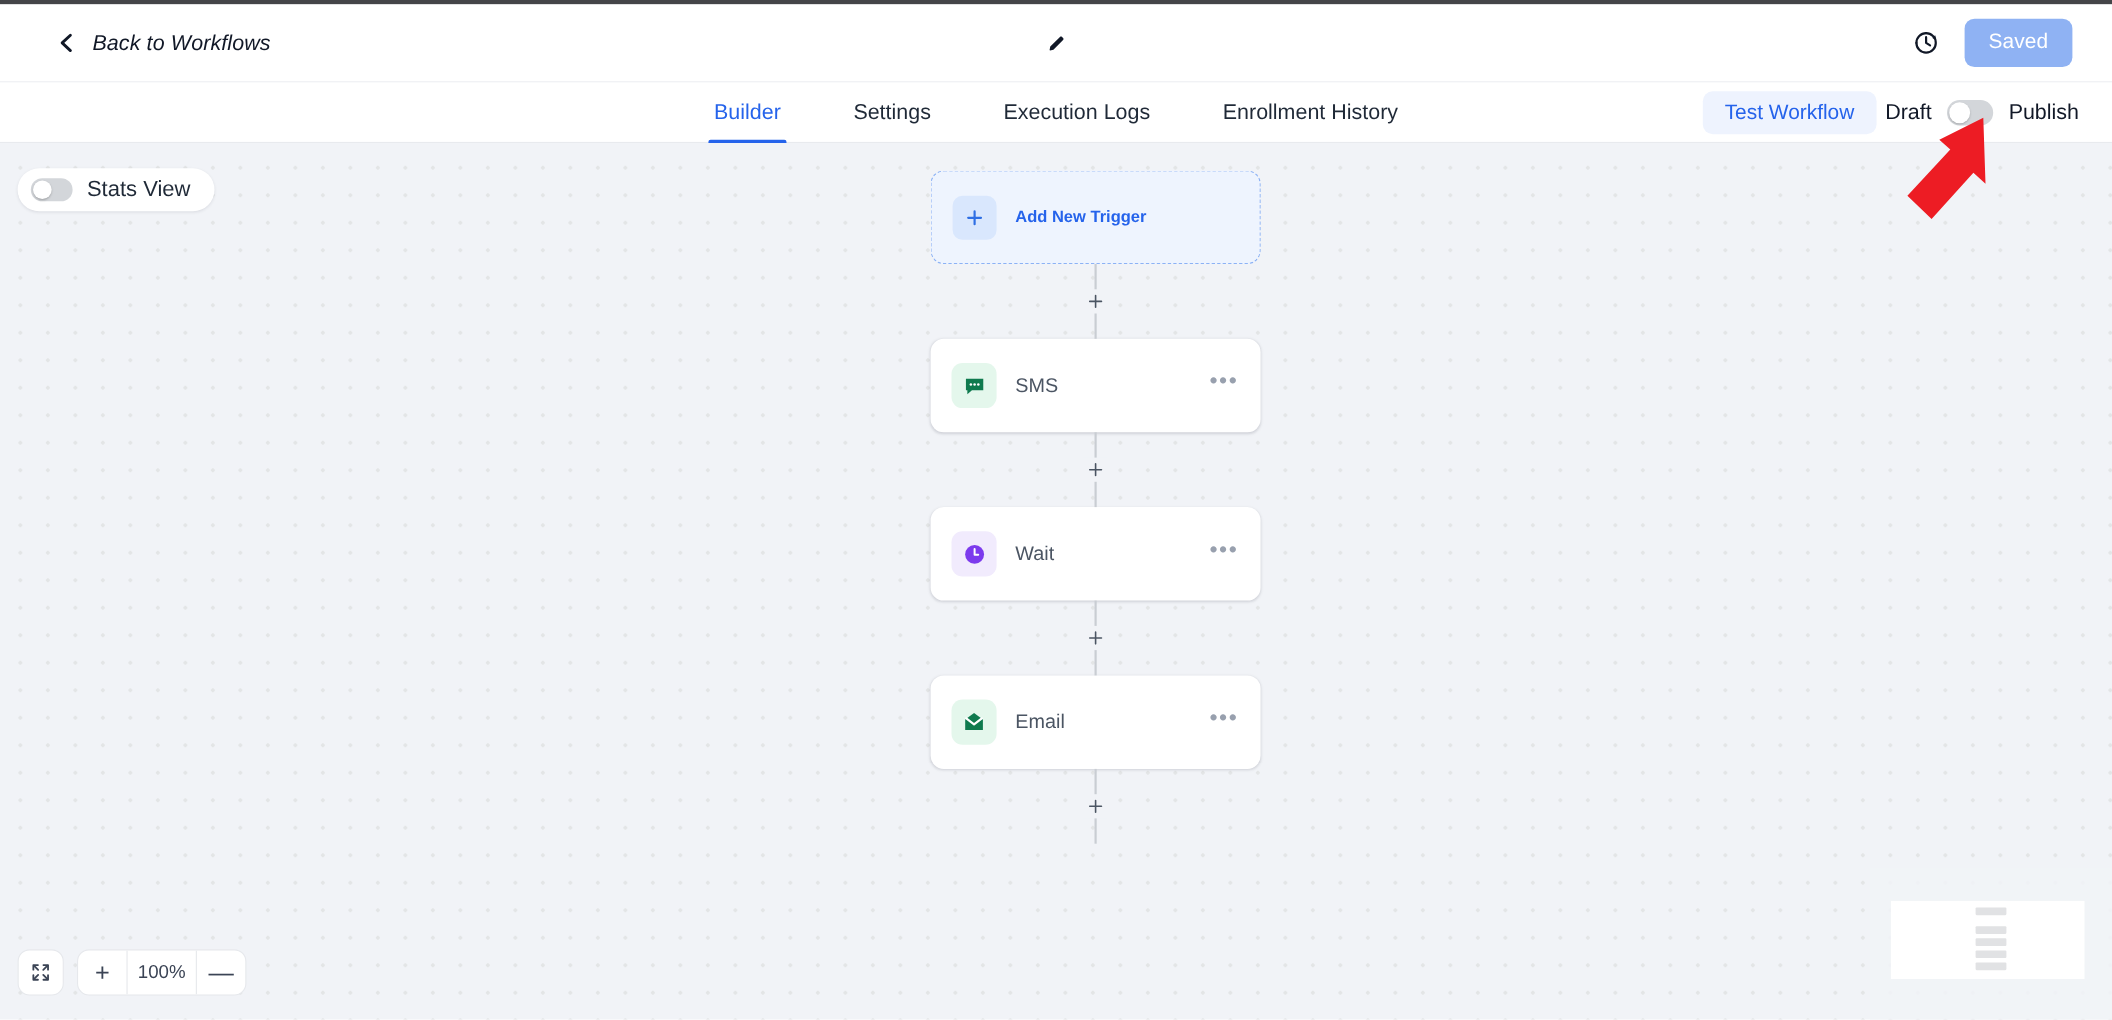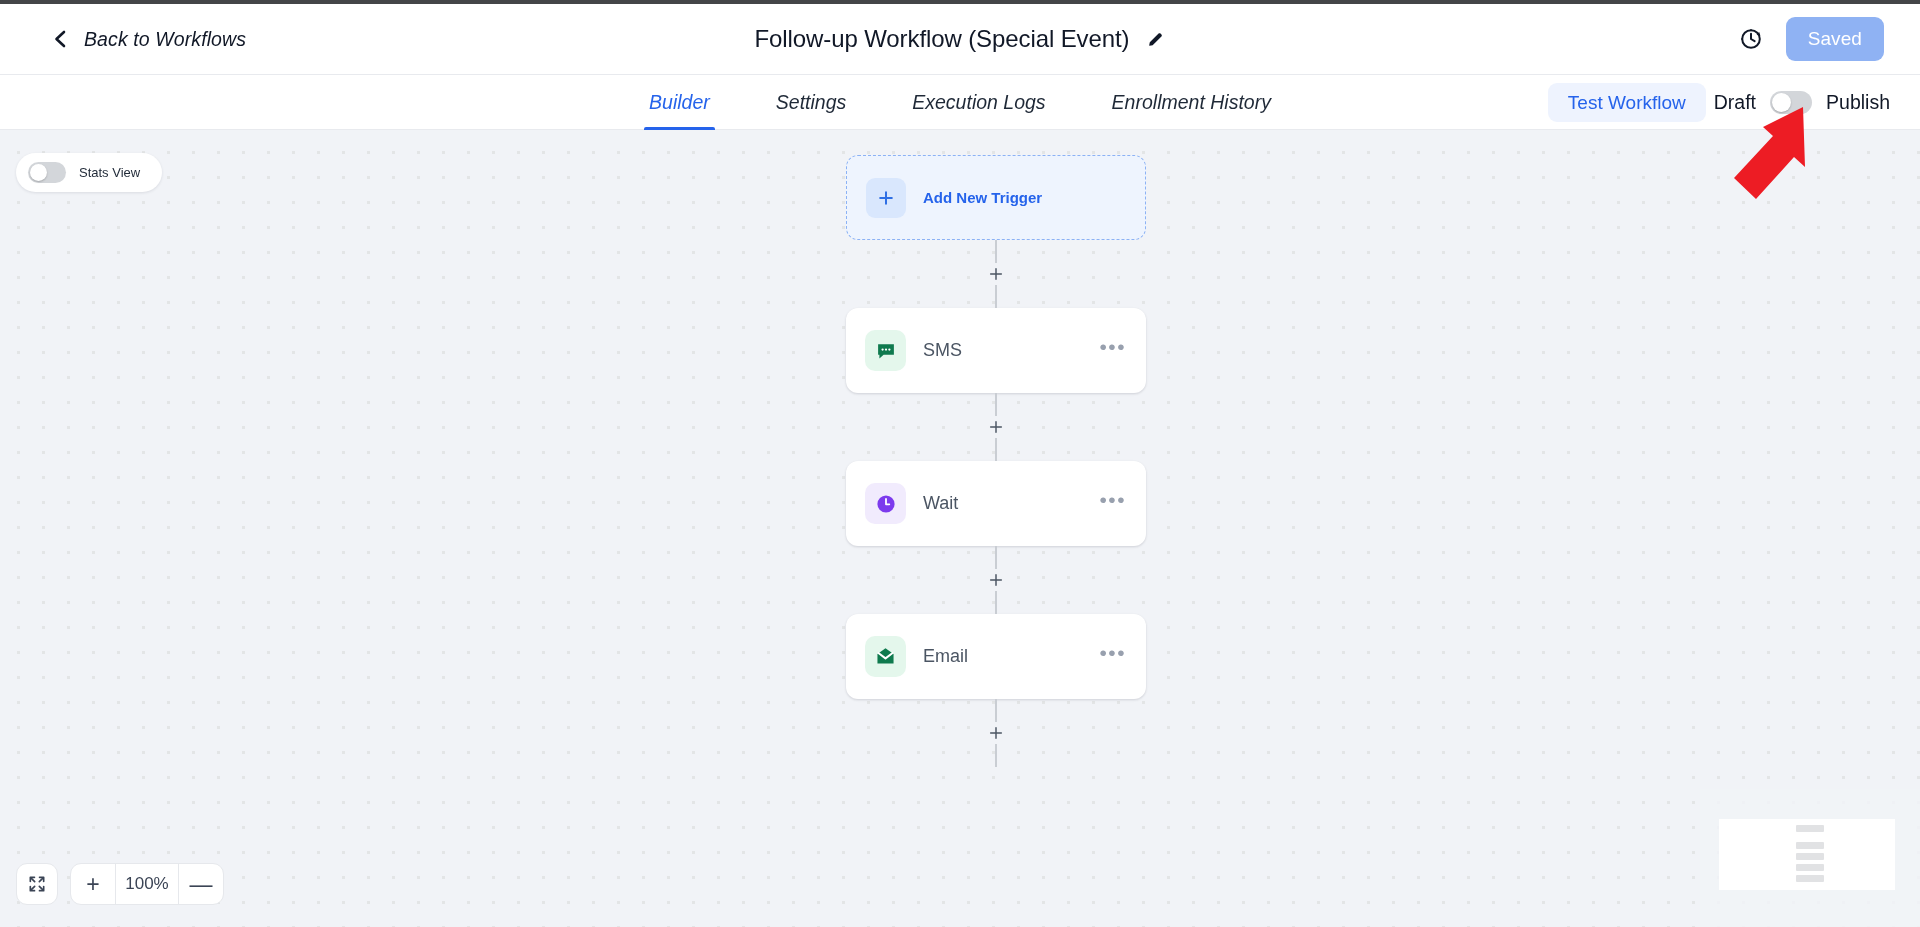--- a/index.html
+++ b/index.html
@@ -121,21 +121,20 @@
   }
   .tabs {
     position: absolute;
     left: 0; right: 0;
     top: 0;
     height: 55px;
     display: flex;
     align-items: center;
     justify-content: center;
     gap: 0;
-    font-style: italic;
   }
   .tab {
     position: relative;
     font-size: 19.5px;
     color: #1f2937;
     padding: 0 33px;
     height: 55px;
     line-height: 55px;
     cursor: pointer;
     white-space: nowrap;
@@ -220,21 +219,21 @@
     display: flex;
     align-items: center;
     gap: 13px;
     padding: 0 22px 0 12px;
     box-shadow: 0 1px 3px rgba(16,24,40,0.10);
     cursor: pointer;
   }
   .stats-pill .switch { width: 38px; height: 21px; }
   .stats-pill .switch .knob { width: 17px; height: 17px; }
   .stats-label {
-    font-size: 13px;
+    font-size: 20px;
     color: #1f2937;
   }
 
   
   .flow {
     position: absolute;
     left: 846px;
     top: 25px;
     width: 300px;
   }
@@ -430,21 +429,20 @@
     <div class="back-link">
       <span class="back-chevron">
         <svg width="18" height="20" viewBox="0 0 18 20" fill="none" xmlns="http://www.w3.org/2000/svg">
           <path d="M13 3 L5.5 10 L13 17" stroke="#111827" stroke-width="2.6" stroke-linecap="round" stroke-linejoin="round"></path>
         </svg>
       </span>
       <span class="back-label">Back to Workflows</span>
     </div>
 
     <div class="title-wrap">
-      <span class="page-title">Follow-up Workflow (Special Event)</span>
       <span class="edit-pencil">
         <svg width="19" height="19" viewBox="0 0 24 24" fill="none" xmlns="http://www.w3.org/2000/svg">
           <path d="M4 19.5 L4.8 15.6 L15.9 4.5 C16.6 3.8 17.6 3.8 18.3 4.5 L19.5 5.7 C20.2 6.4 20.2 7.4 19.5 8.1 L8.4 19.2 L4.5 20 Z" fill="#111827"></path>
         </svg>
       </span>
     </div>
 
     <div class="header-right">
       <span class="history-icon">
         <svg width="24" height="24" viewBox="0 0 24 24" fill="none" xmlns="http://www.w3.org/2000/svg">

